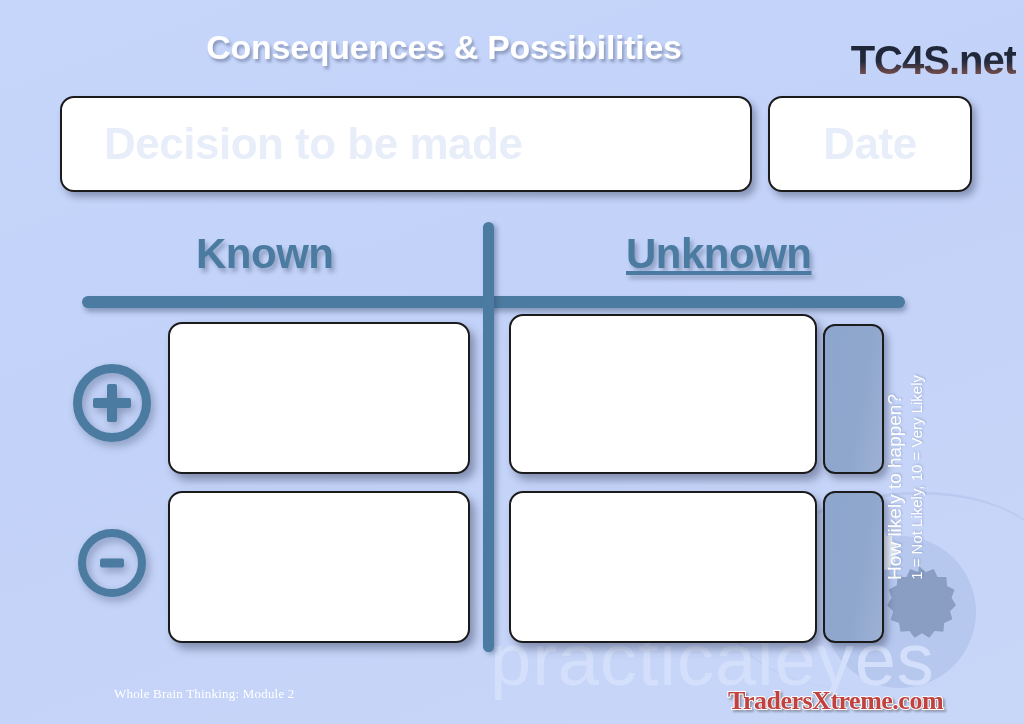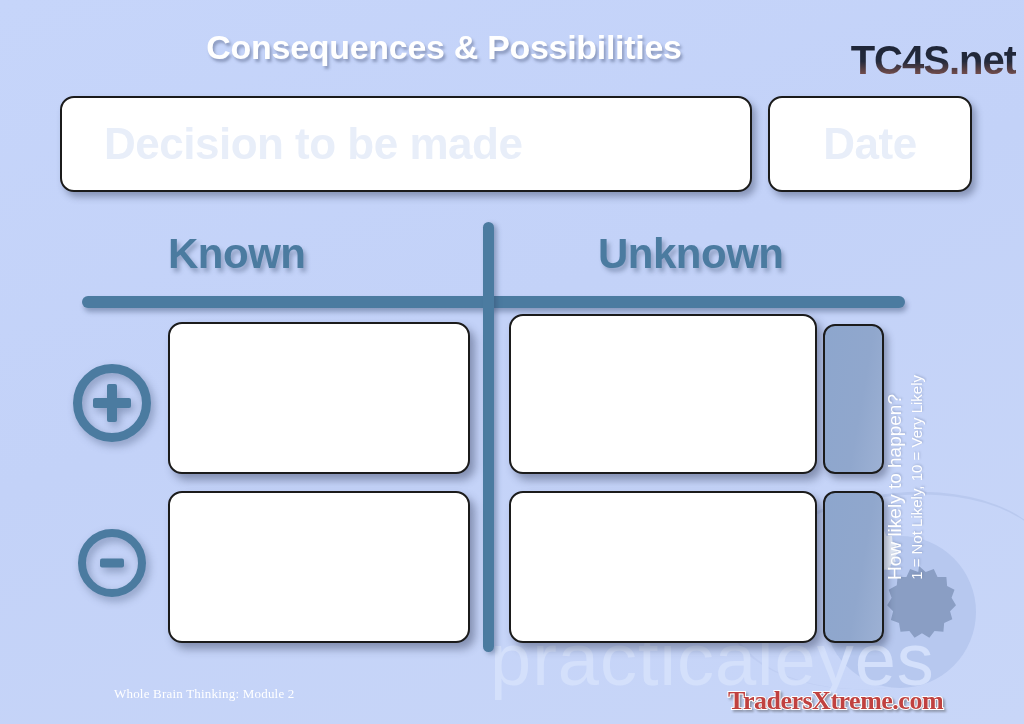--- a/index.html
+++ b/index.html
@@ -147,28 +147,30 @@
   }
 
   
   .axis-label {
     position: absolute;
     font-size: 42px;
     font-weight: bold;
     color: #4b7ba0;
     text-shadow: 3px 4px 4px rgba(60,80,110,0.38);
     letter-spacing: -0.5px;
+    margin-left: 28px;
   }
   #label-known {
     left: 168px;
     top: 230px;
   }
   #label-unknown {
     left: 598px;
     top: 230px;
+    text-decoration: underline;
   }
 
   
   .divider-h {
     position: absolute;
     left: 82px;
     top: 296px;
     width: 823px;
     height: 12px;
     border-radius: 6px;

